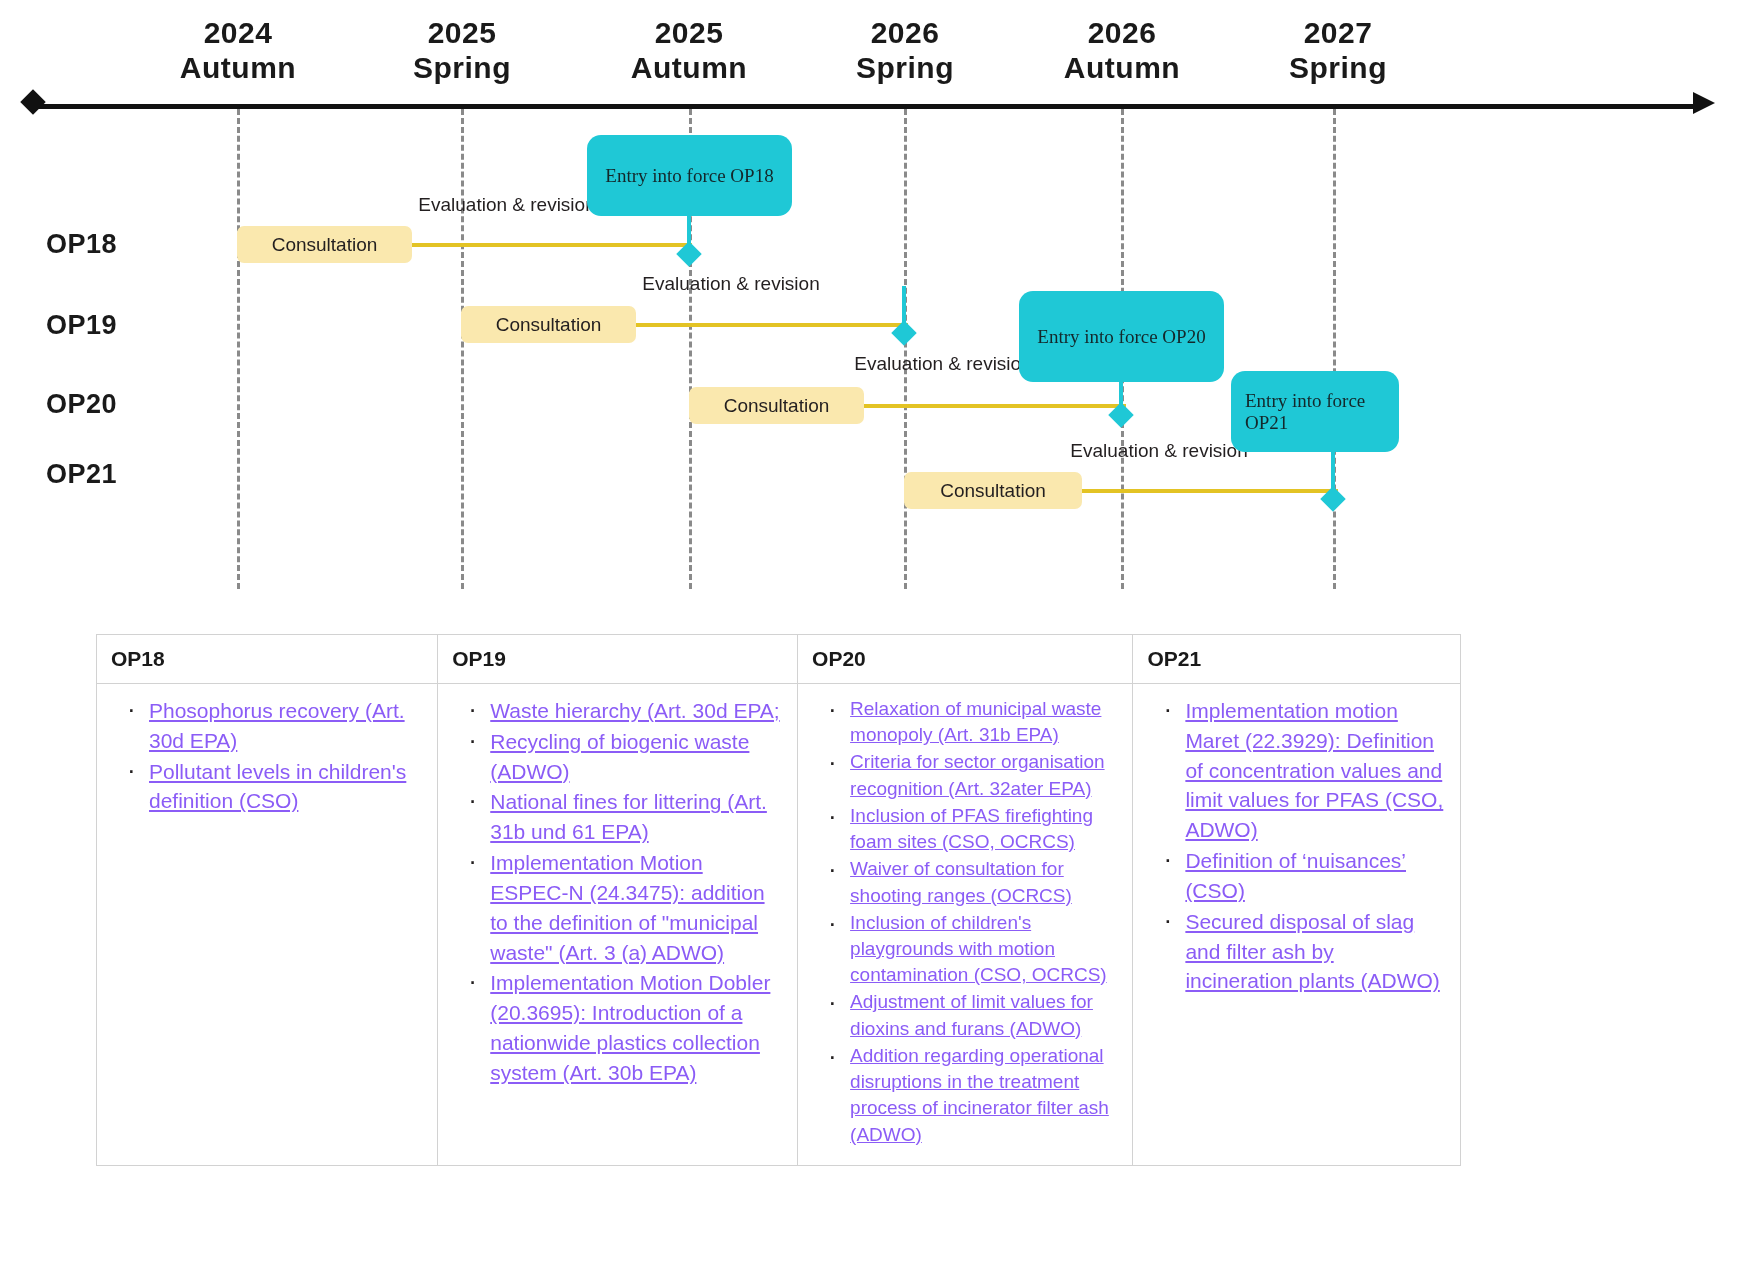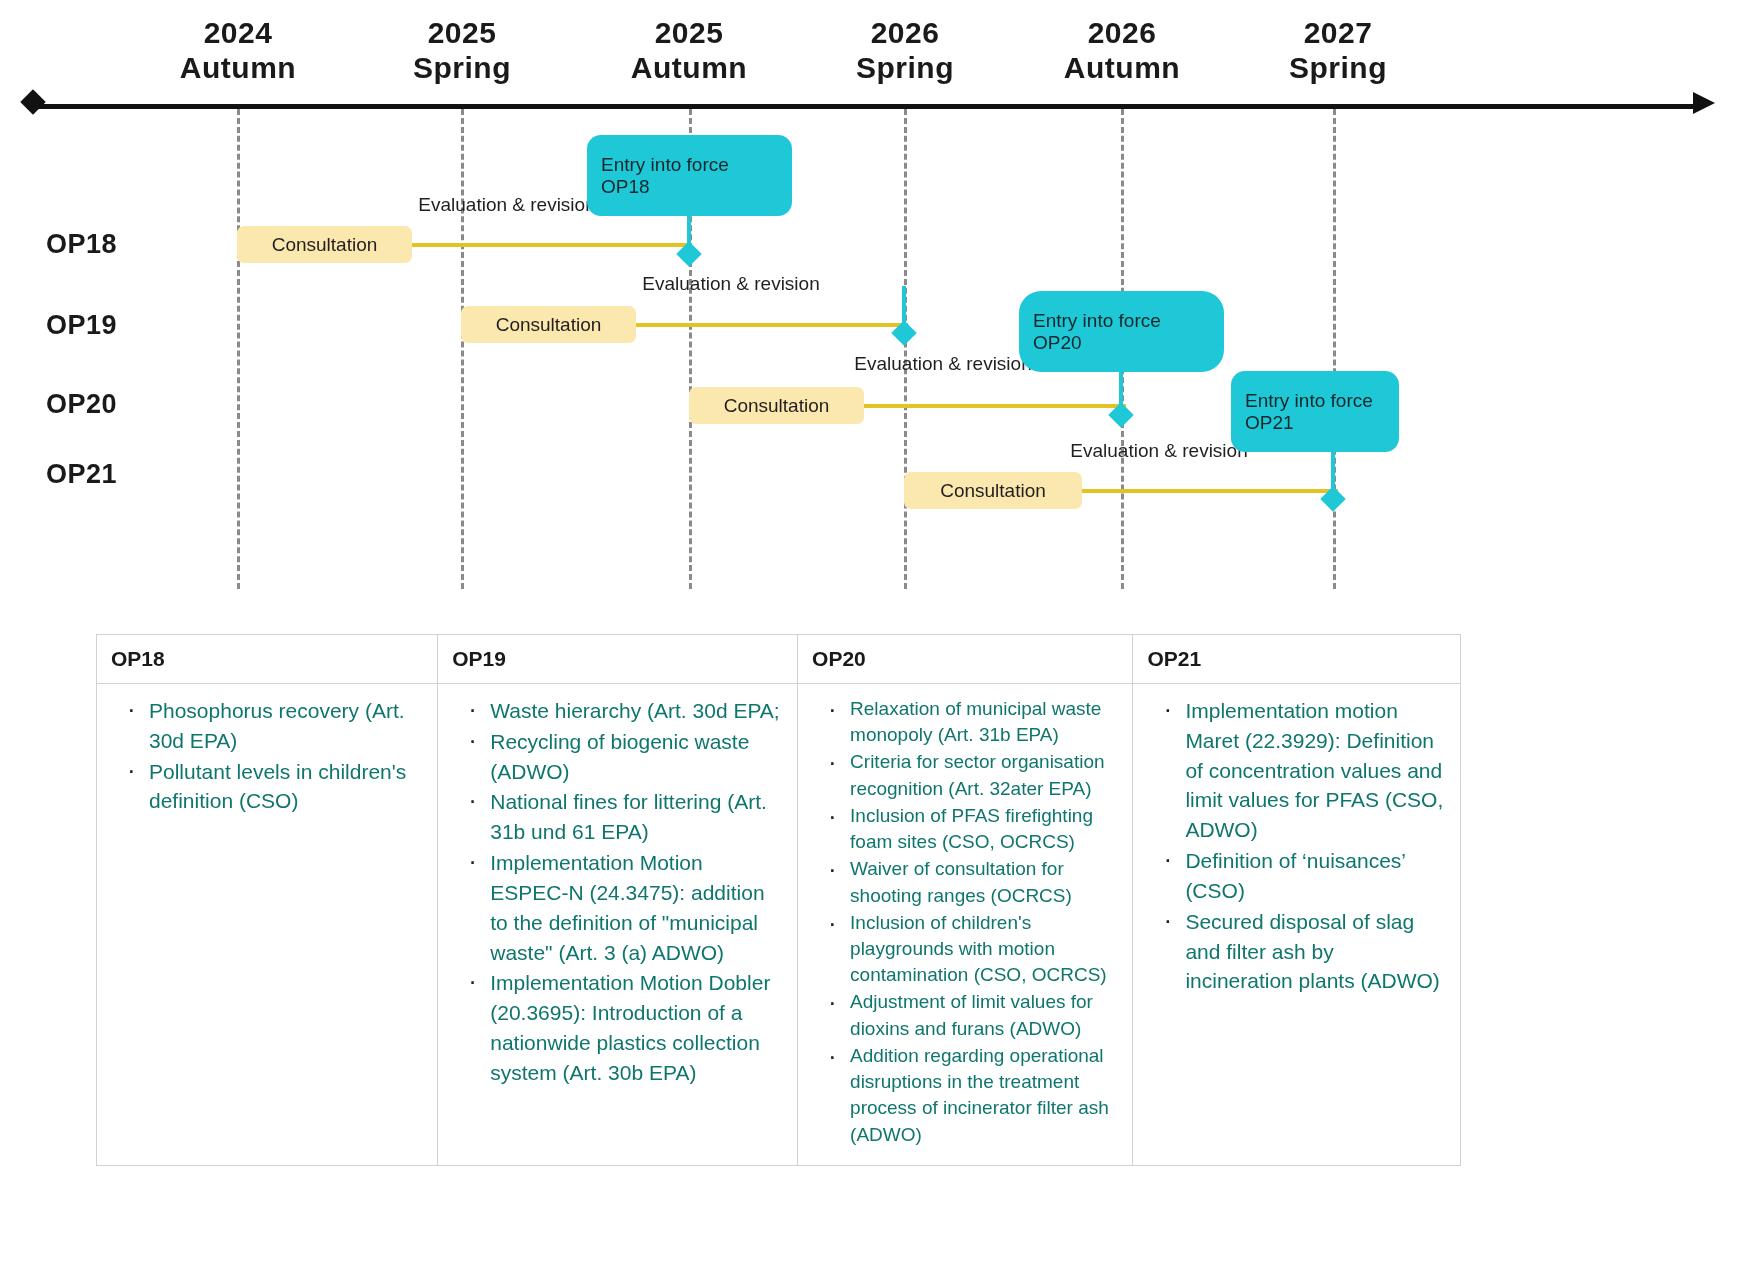--- a/index.html
+++ b/index.html
@@ -88,20 +88,21 @@
   .eif-box {
     position:absolute;
     background:#1fc8d6;
     border-radius:14px;
     display:flex;
     align-items:center;
     justify-content:center;
     font-size:19px;
     color:#14282b;
     padding:0 14px;
+    font-family:Liberation Serif, serif;
   }
   .eif-stem {
     position:absolute;
     width:4px;
     background:#1fc8d6;
   }
   .diamond {
     position:absolute;
     width:18px; height:18px;
     background:#1fc8d6;
@@ -151,22 +152,23 @@
   ul.bullets {
     list-style:none;
     margin:0;
     padding:0 4px 0 14px;
   }
   ul.bullets li {
     position:relative;
     padding-left:28px;
     font-size:21px;
     line-height:1.42;
-    color:#0f766e;
+    color:#8b5cf6;
     margin-bottom:1px;
+    text-decoration:underline;
   }
   ul.bullets li:before {
     content:"\00b7";
     position:absolute;
     left:6px;
     top:-5px;
     font-size:26px;
     line-height:1.42;
     color:#231f20;
   }
@@ -235,21 +237,21 @@
   </div>
   <div class="eval-text" style="left:636px; top:265px;">Evaluation &amp; revision</div>
   <div class="eif-stem" style="left:902px; top:278px; height:40px;"></div>
   <div class="diamond" style="left:895px; top:316px;"></div>
 
   <div class="consult-line" style="left:689px; top:396px; width:437px;"></div>
   <div class="consult-box" style="left:689px; top:379px; width:175px; height:37px;">
     <span>Consultation</span>
   </div>
   <div class="eval-text" style="left:848px; top:345px;">Evaluation &amp; revision</div>
-  <div class="eif-box" style="left:1019px; top:283px; width:205px; height:81px;border-radius:22px;">
+  <div class="eif-box" style="left:1019px; top:283px; width:205px; height:91px;">
     <span>Entry into force OP20</span>
   </div>
   <div class="eif-stem" style="left:1119px; top:364px; height:36px;"></div>
   <div class="diamond" style="left:1112px; top:398px;"></div>
 
   <div class="consult-line" style="left:904px; top:481px; width:434px;"></div>
   <div class="consult-box" style="left:904px; top:464px; width:178px; height:37px;">
     <span>Consultation</span>
   </div>
   <div class="eval-text" style="left:1064px; top:432px;">Evaluation &amp; revision</div>

